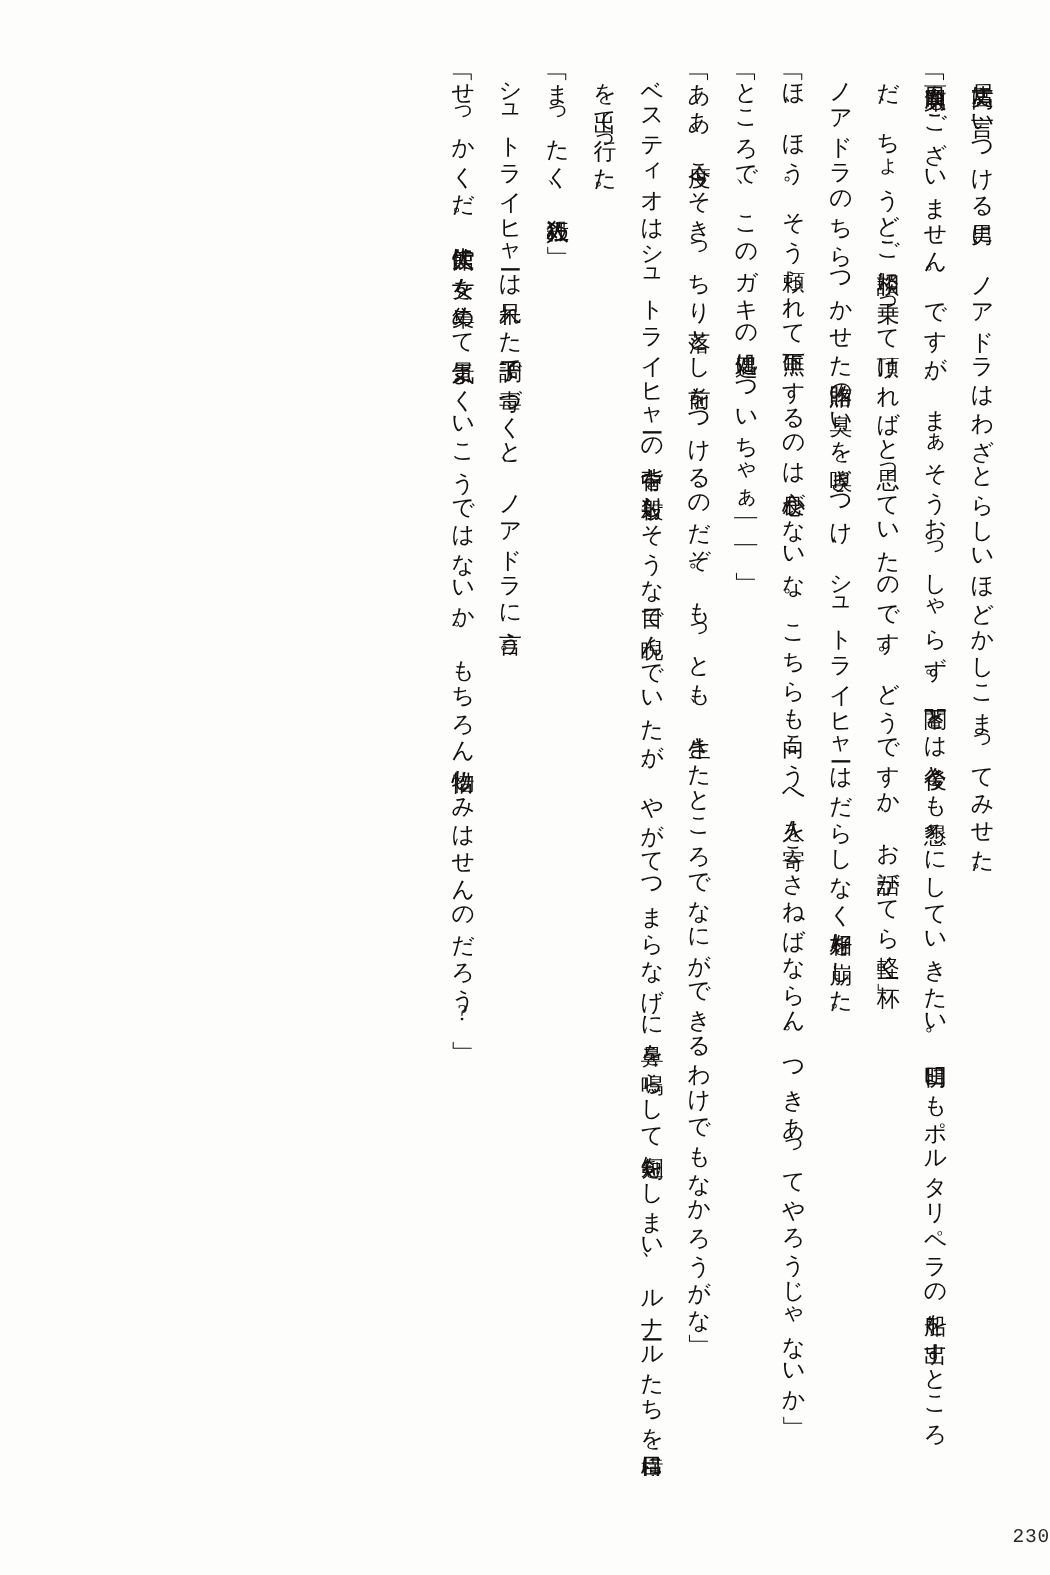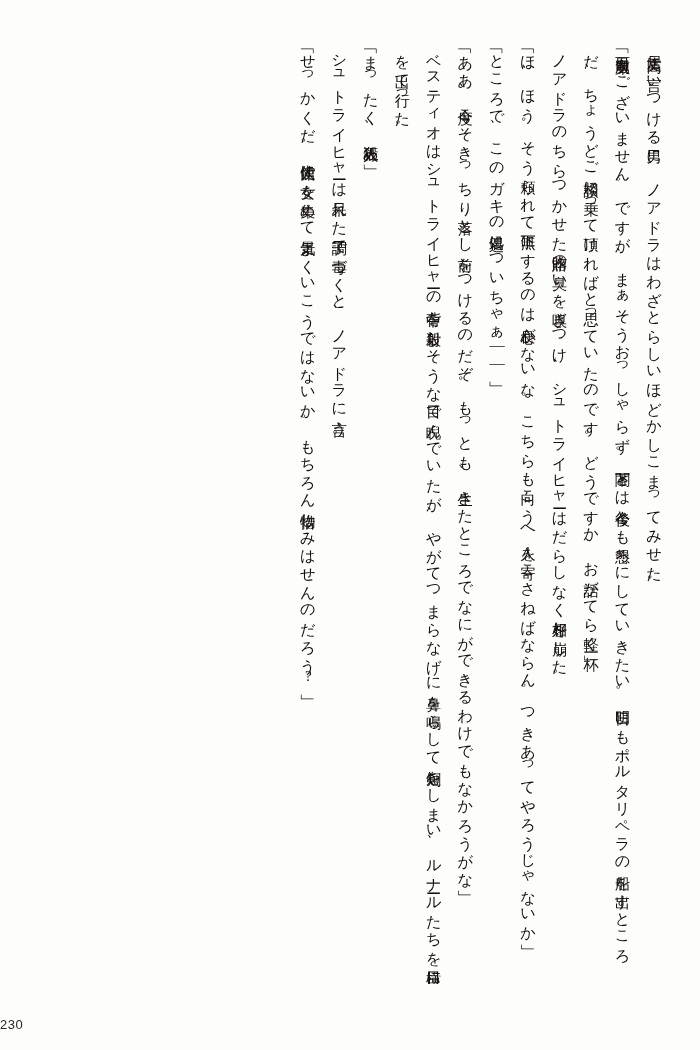--- a/index.html
+++ b/index.html
@@ -46,23 +46,23 @@
     text-indent: 0;
   }
   .text-block p.dialogue {
     text-indent: 0;
   }
   .page-number {
     position: absolute;
     left: 0;
     right: 0;
     bottom: 18px;
-    text-align: left;
+    text-align: right;
     font-size: 13px;
-    font-family: Liberation Sans, sans-serif;
+    font-family: Liberation Mono, monospace;
     color: #2a2725;
     letter-spacing: 0.04em;
     margin-top: 43px;
   }
 </style>
 </head>
 <body>
 
 <div class="page">
 

